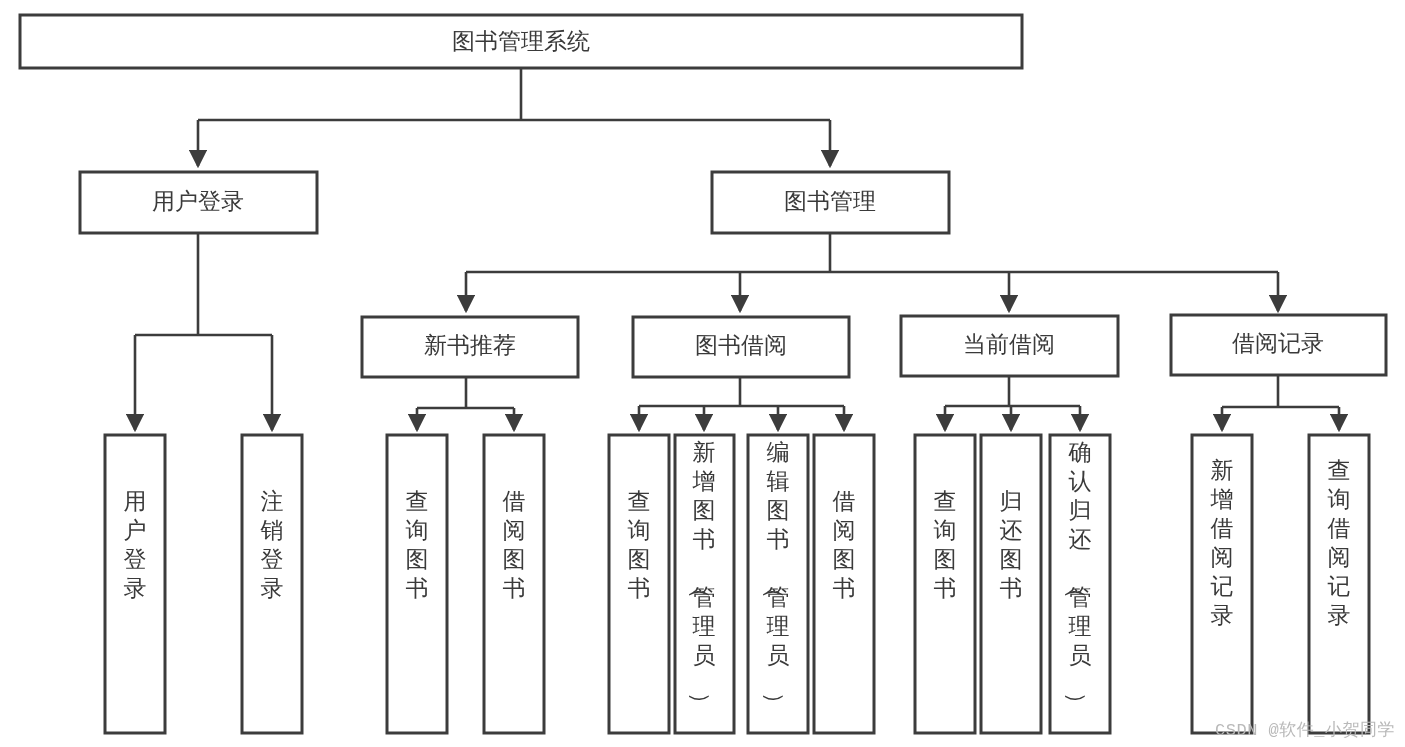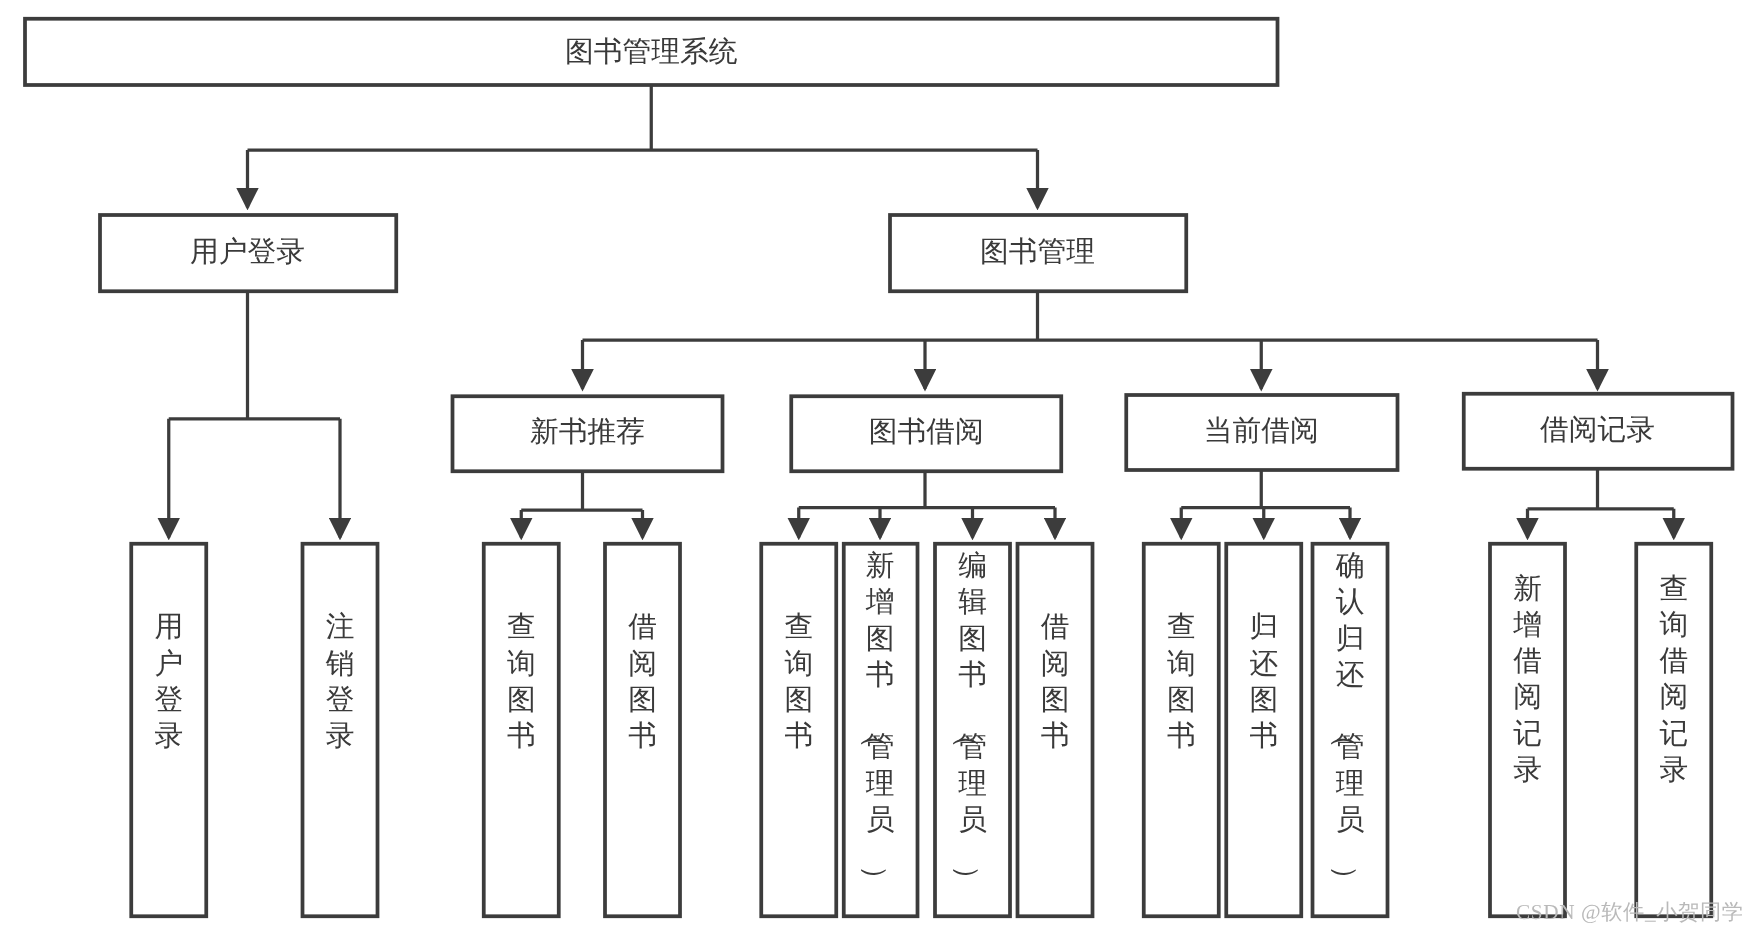--- a/index.html
+++ b/index.html
@@ -52,21 +52,21 @@
     stroke-linecap: butt;
   }
   .arrow-head {
     fill: #3c3c3c;
     stroke: none;
   }
   .watermark {
     position: absolute;
     right: 10px;
     bottom: 6px;
-    font-family: Liberation Serif, serif;
+    font-family: Liberation Mono, monospace;
     font-size: 17px;
     color: #b9b9b9;
     letter-spacing: 0.5px;
     white-space: nowrap;
     pointer-events: none;
   }
 </style>
 </head>
 <body>
 

